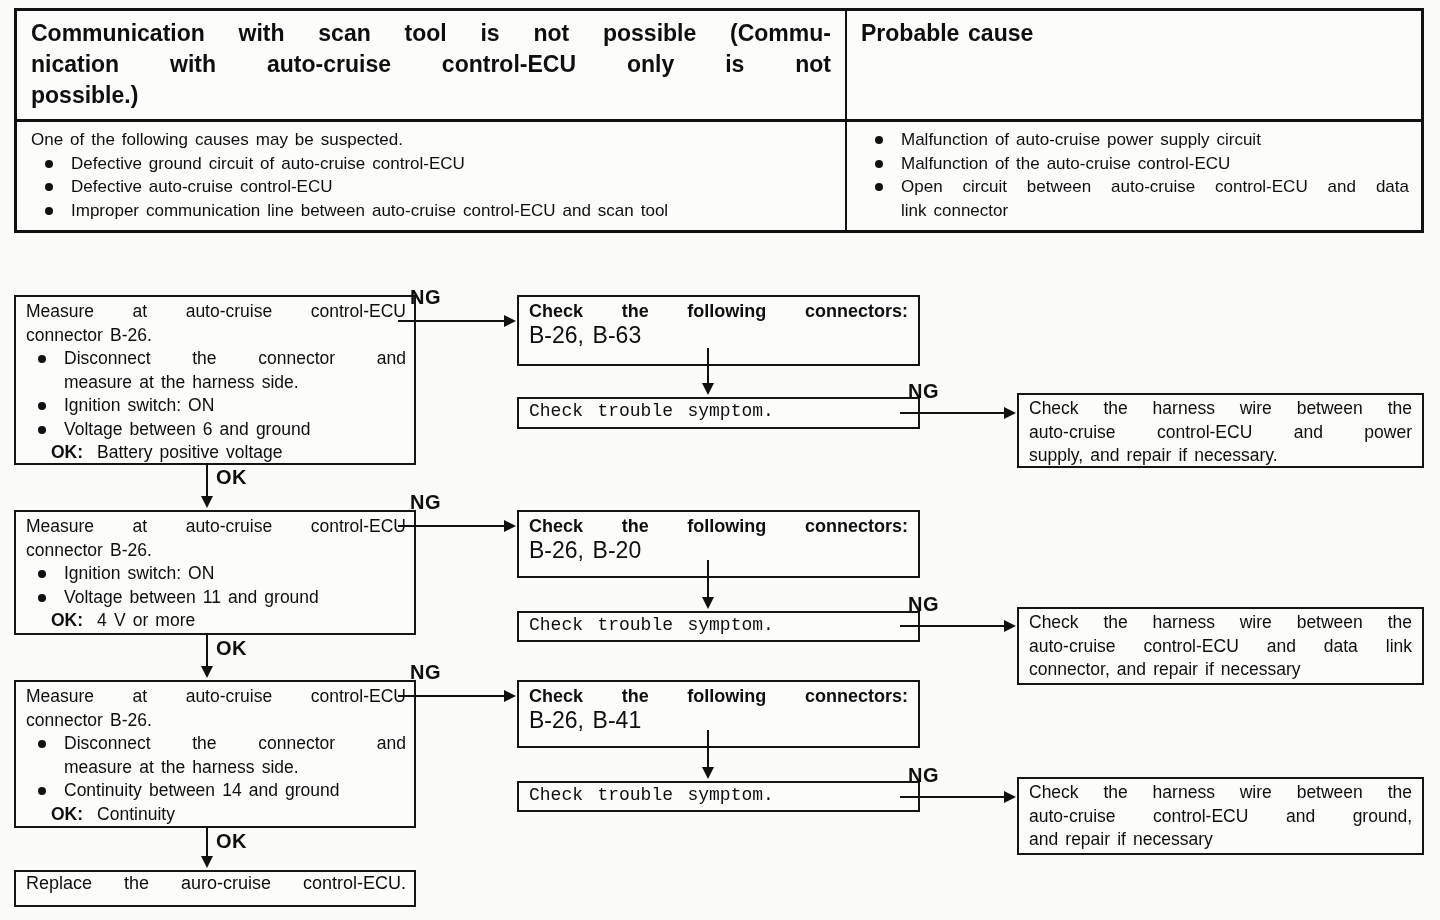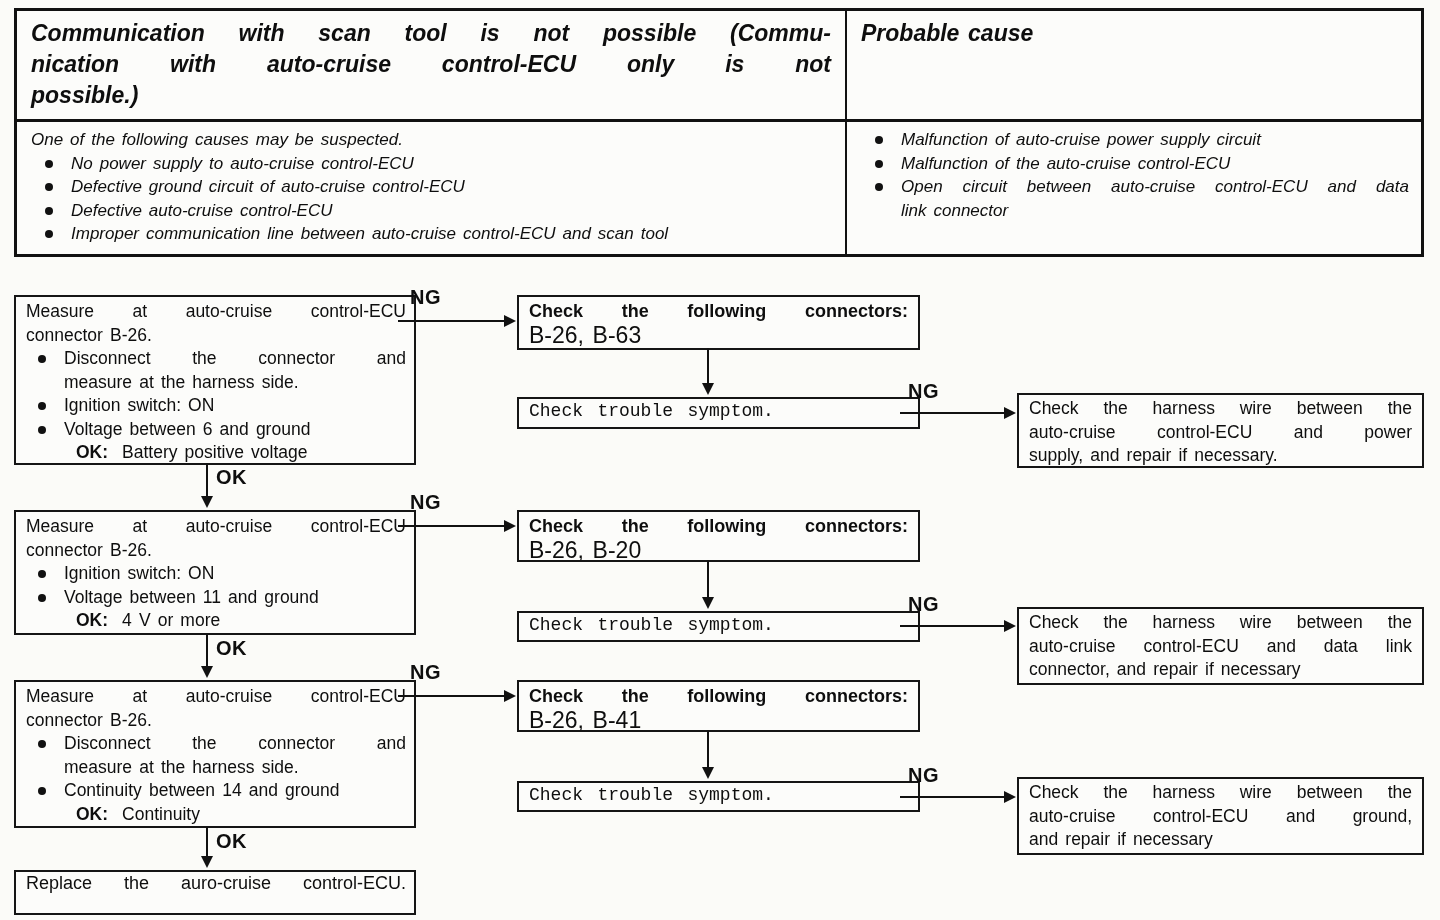--- a/index.html
+++ b/index.html
@@ -9,61 +9,61 @@
     font-family:"Liberation Sans", sans-serif;
     word-spacing:0.14em;
   }
   .box{position:absolute;border:2px solid #151515;background:#fcfcfa;box-sizing:content-box;overflow:hidden;}
   .line{white-space:normal;}
   .just{text-align:justify;text-align-last:justify;}
   .bold{font-weight:bold;}
 
   
   .htable{left:14px;top:8px;width:1404px;border:3px solid #111;background:#fcfcfa;}
-  .hrow{display:flex;font-style:italic;}
+  .hrow{display:flex;}
   .hrow2{border-top:3px solid #111;}
   .hcell-l{width:828px;box-sizing:border-box;}
   .hcell-r{flex:1;border-left:2px solid #111;box-sizing:border-box;}
   .htitle{font-size:23px;font-weight:bold;line-height:31px;padding:7px 14px 8px 14px;}
   .hbody{font-size:17px;line-height:23.5px;padding:6px 12px 8px 12px;}
   .hintro{margin-left:2px;}
   .hbrow{display:flex;}
   .hbcol{flex:0 0 42px;position:relative;}
   .hbtxt{flex:1;}
   .dot{position:absolute;left:16px;top:8px;width:8px;height:8px;border-radius:50%;background:#111;}
 
   
   .mb{padding:3px 8px 0 10px;font-size:17.5px;line-height:23.5px;}
   .mb1{left:14px;top:295px;width:380px;height:163px;}
   .mb2{left:14px;top:510px;width:380px;height:118px;}
   .mb3{left:14px;top:680px;width:380px;height:141px;}
   .brow{display:flex;}
   .bcol{flex:0 0 38px;position:relative;}
   .bcol .dot{left:12px;}
   .btxt{flex:1;}
-  .okline{display:flex;margin-left:50px;gap:14px;}
-
-  .cb{padding:2px 10px 0 10px;line-height:24px;}
+  .okline{display:flex;margin-left:25px;gap:14px;}
+
+  .cb{padding:2px 10px 16px 10px;line-height:24px;}
   .cb .t{font-size:18px;font-weight:bold;}
   .cb .c{font-size:23px;}
   .cb1{left:517px;top:295px;width:379px;height:49px;}
   .cb2{left:517px;top:510px;width:379px;height:46px;}
   .cb3{left:517px;top:680px;width:379px;height:46px;}
 
   .sy{padding:2px 10px 0 10px;font-size:18px;word-spacing:0.2em;font-family:Liberation Mono, monospace;}
   .sy1{left:517px;top:397px;width:379px;height:26px;}
   .sy2{left:517px;top:611px;width:379px;height:25px;}
   .sy3{left:517px;top:781px;width:379px;height:25px;}
 
   .rb{padding:2px 10px 0 10px;font-size:17.5px;line-height:23.5px;}
   .rb1{left:1017px;top:393px;width:383px;height:69px;}
   .rb2{left:1017px;top:607px;width:383px;height:72px;}
   .rb3{left:1017px;top:777px;width:383px;height:72px;}
 
-  .fb{left:14px;top:870px;width:380px;height:28px;padding:1px 8px 12px 10px;font-size:18px;}
+  .fb{left:14px;top:870px;width:380px;height:28px;padding:1px 8px 4px 10px;font-size:18px;}
 
   
   .arr-v{position:absolute;width:0;border-left:2px solid #111;}
   .arr-h{position:absolute;height:0;border-top:2px solid #111;}
   .ah-d{position:absolute;left:-7px;bottom:-11px;width:0;height:0;
         border-left:6px solid transparent;border-right:6px solid transparent;border-top:12px solid #111;}
   .ah-r{position:absolute;top:-7px;right:-11px;width:0;height:0;
         border-top:6px solid transparent;border-bottom:6px solid transparent;border-left:12px solid #111;}
 
   .lbl{position:absolute;font-size:20px;font-weight:bold;letter-spacing:0.5px;}
@@ -80,26 +80,20 @@
     </div>
     <div class="hcell-r htitle">Probable cause</div>
   </div>
   <div class="hrow hrow2">
     <div class="hcell-l hbody">
       <div class="line hintro">One of the following causes may be suspected.</div>
       <div class="hbrow">
         <span class="hbcol">
             <span class="dot"></span>
           </span>
-        <span class="hbtxt">No power supply to auto-cruise control-ECU</span>
-      </div>
-      <div class="hbrow">
-        <span class="hbcol">
-            <span class="dot"></span>
-          </span>
         <span class="hbtxt">Defective ground circuit of auto-cruise control-ECU</span>
       </div>
       <div class="hbrow">
         <span class="hbcol">
             <span class="dot"></span>
           </span>
         <span class="hbtxt">Defective auto-cruise control-ECU</span>
       </div>
       <div class="hbrow">
         <span class="hbcol">

